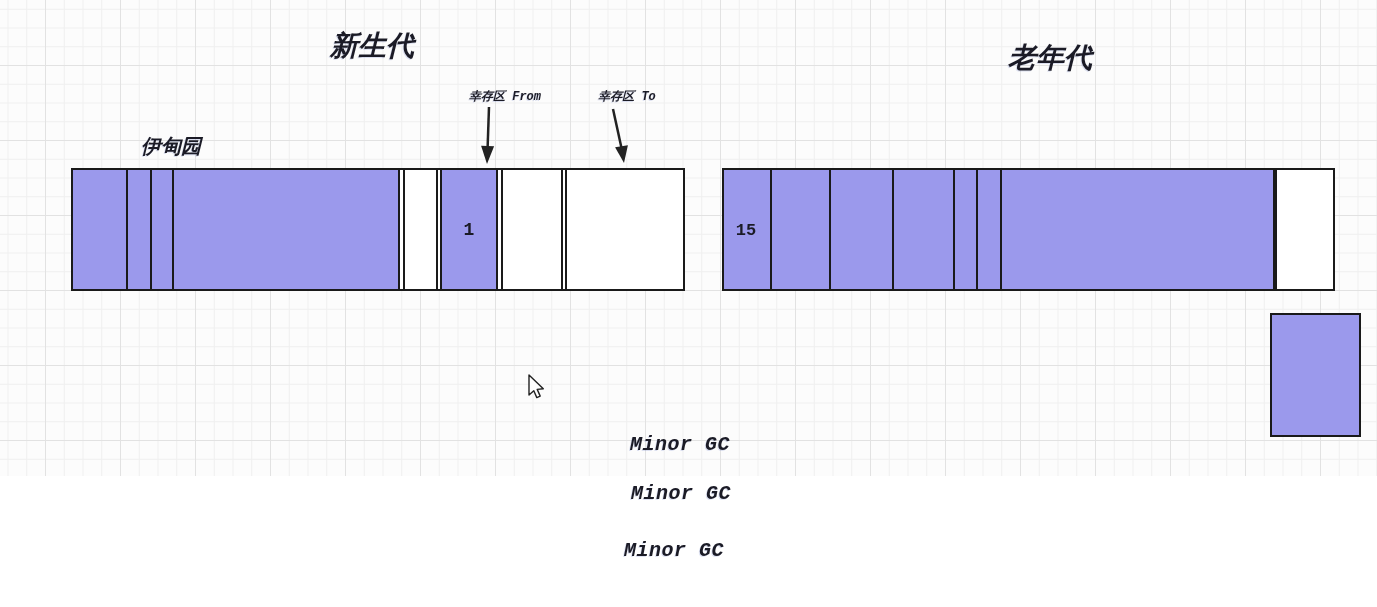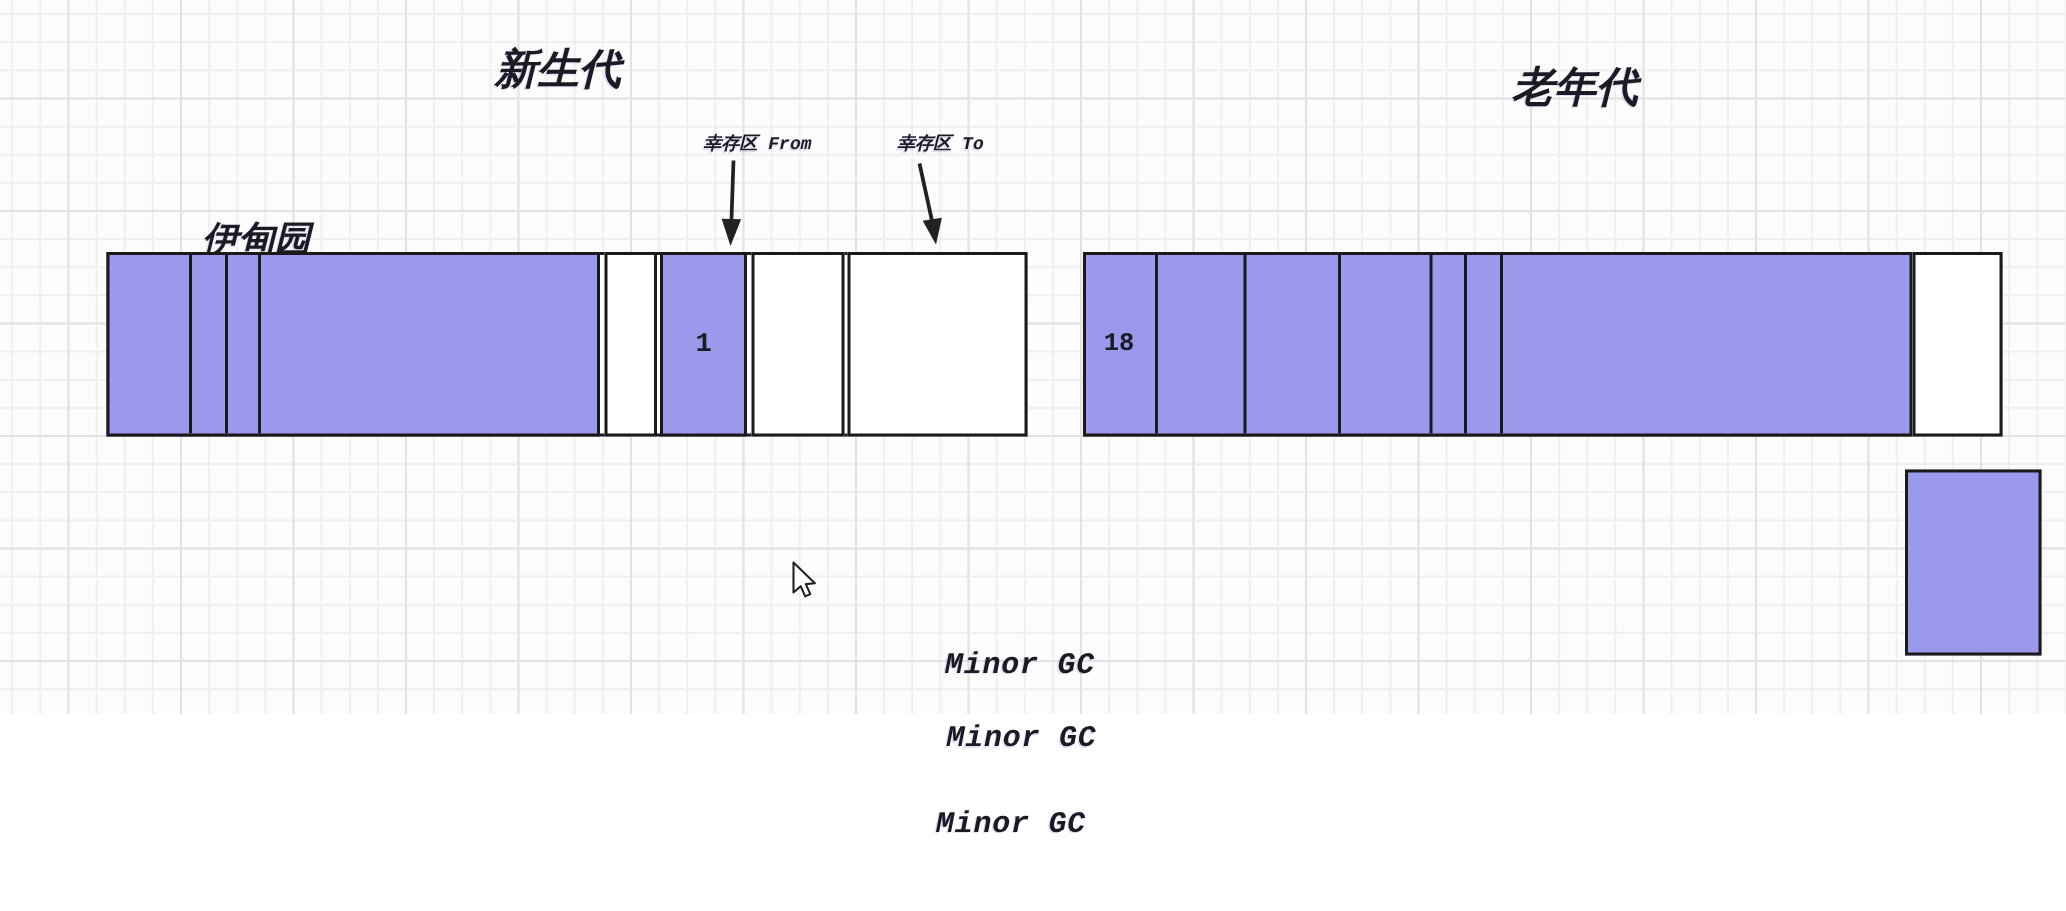--- a/index.html
+++ b/index.html
@@ -39,21 +39,21 @@
   .overlay{position:absolute;inset:0;pointer-events:none;}
 </style>
 </head>
 <body>
 
 <div class="stage">
 
   <div class="label title" style="left:372px;top:46px;">新生代</div>
   <div class="label title" style="left:1050px;top:46px;margin-top:12px;">老年代</div>
 
-  <div class="label small-label" style="left:171px;top:146px;font-size:24px;margin-top:13px;">伊甸园</div>
+  <div class="label small-label" style="left:171px;top:146px;font-size:20px;">伊甸园</div>
   <div class="label small-label" style="left:505px;top:96px;">幸存区 From</div>
   <div class="label small-label" style="left:627px;top:96px;text-align:right;">幸存区 To</div>
 
   <div class="container" style="left:71px;width:614px;">
 
     <div class="cell purple" style="left:-2px;width:329px;">
       <div class="divider" style="left:53px;"></div>
       <div class="divider" style="left:77px;"></div>
       <div class="divider" style="left:99px;"></div>
     </div>
@@ -70,21 +70,21 @@
   </div>
 
   <div class="container" style="left:722px;width:613px;">
     <div class="cell purple" style="left:-2px;width:553px;">
       <div class="divider" style="left:46px;"></div>
       <div class="divider" style="left:105px;"></div>
       <div class="divider" style="left:168px;"></div>
       <div class="divider" style="left:229px;"></div>
       <div class="divider" style="left:252px;"></div>
       <div class="divider" style="left:276px;"></div>
-      <span class="age age-15">18</span>
+      <span class="age age-15">15</span>
     </div>
     <div class="cell white" style="left:551px;width:60px;"></div>
   </div>
 
   <div style="position:absolute;left:1270px;top:313px;width:91px;height:124px;
               background:var(--fill);border:2px solid var(--border);"></div>
 
   <div class="label gc-label" style="left:680px;top:444px;">Minor GC</div>
   <div class="label gc-label" style="left:681px;top:493px;">Minor GC</div>
   <div class="label gc-label" style="left:674px;top:550px;">Minor GC</div>

